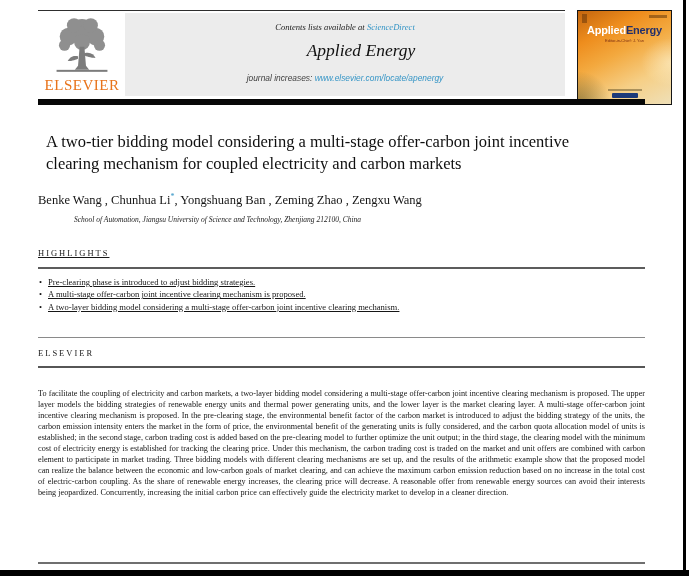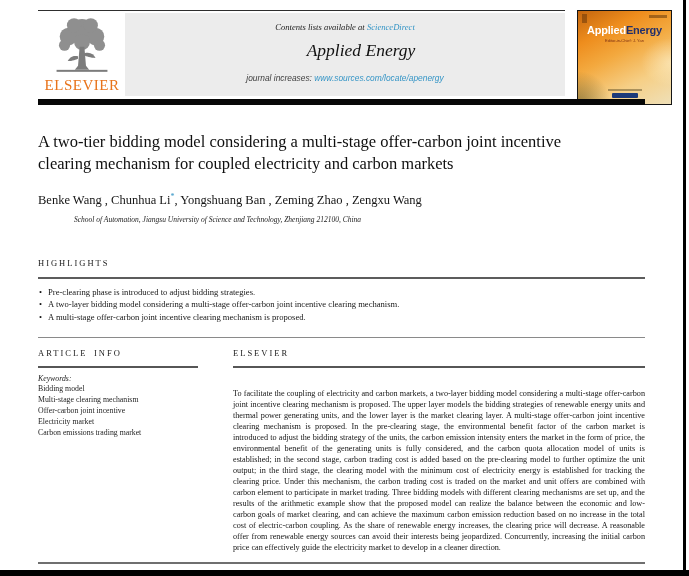--- a/index.html
+++ b/index.html
@@ -26,27 +26,27 @@
   .cover-spine{position:absolute;top:3px;left:4px;width:5px;height:9px;background:rgba(70,35,5,.4);}
   .cover-issn{position:absolute;top:4px;right:4px;width:18px;height:3px;background:rgba(70,35,5,.45);}
   .cover-title{position:relative;margin-top:13px;text-align:center;font-family:"Liberation Sans",sans-serif;font-weight:bold;font-size:11px;letter-spacing:-.2px;}
   .c-white{color:#ffffff;}
   .c-navy{color:#22306b;}
   .cover-editor{position:relative;margin-top:2px;text-align:center;font-family:"Liberation Sans",sans-serif;font-size:4px;color:#7c2f12;}
   .cover-tinyline{position:absolute;bottom:13px;left:50%;transform:translateX(-50%);width:34px;height:2px;background:rgba(95,80,40,.5);}
   .cover-sd{position:absolute;bottom:6px;left:50%;transform:translateX(-50%);width:26px;height:5px;background:#1d3a7a;border-radius:1px;}
   .header-bar{left:38px;top:99px;width:607px;height:6px;background:#070707;}
   
-  .title{left:38px;top:131px;width:556px;margin:0;font-size:16.5px;font-weight:normal;line-height:1.36;color:#0f0f0f;}
+  .title{left:46px;top:131px;width:556px;margin:0;font-size:16.5px;font-weight:normal;line-height:1.36;color:#0f0f0f;}
   .authors{left:38px;top:192px;font-size:12.5px;color:#141414;}
   .authors sup{color:#3595c6;font-size:8px;}
   .affiliation{left:38px;top:215px;font-size:7.5px;font-style:italic;color:#232323;margin-left:36px;}
   
   .sec-heading{font-size:8.5px;letter-spacing:2px;word-spacing:2.5px;color:#1a1a1a;}
-  .hl{left:38px;top:258px;width:607px;}
+  .hl{left:38px;top:248px;width:607px;text-decoration:underline;}
   .rule-2{height:2px;background:#5c5c5c;margin-top:9px;}
   .hl-items{margin-top:7px;}
   .hl-item{font-size:8.6px;line-height:12.3px;padding-left:10px;position:relative;color:#161616;}
   .hl-item::before{content:"\2022";position:absolute;left:1px;top:0;}
   .rule-1{left:38px;top:337px;width:607px;height:1px;background:#8a8a8a;}
   .cols{left:38px;top:348px;width:607px;display:flex;}
   .col-left{width:195px;flex:none;box-sizing:border-box;}
   .col-right{flex:1;min-width:0;}
   .rule-h{height:1.5px;background:#565656;margin-top:8px;}
   .rule-h.short{width:160px;}
@@ -80,21 +80,21 @@
       <path d="M43 48 C50 46 55 49 57 54 C51 54 45 52 43 51 Z"></path>
       <rect x="8" y="69" width="64" height="2.5"></rect>
     </g>
   </svg>
   <div class="logo-text">ELSEVIER</div>
 </div>
 
 <div class="abs masthead">
   <div class="contents-line"><span>Contents lists available at </span><a class="link">ScienceDirect</a></div>
   <div class="journal-title">Applied Energy</div>
-  <div class="homepage-line"><span>journal increases: </span><a class="link">www.sources.com/locate/apenergy</a></div>
+  <div class="homepage-line"><span>journal increases: </span><a class="link">www.elsevier.com/locate/apenergy</a></div>
 </div>
 
 <div class="abs cover">
   <div class="cover-spine"></div>
   <div class="cover-issn"></div>
   <div class="cover-title"><span class="c-white">Applied</span><span class="c-navy">Energy</span></div>
   <div class="cover-editor">Editor-in-Chief: J. Yan</div>
   <div class="cover-tinyline"></div>
   <div class="cover-sd"></div>
 </div>
@@ -107,38 +107,28 @@
   <span><span>Benke Wang</span><span> , </span></span><span><span>Chunhua Li</span><sup>*</sup><span>, </span></span><span><span>Yongshuang Ban</span><span> , </span></span><span><span>Zeming Zhao</span><span> , </span></span><span><span>Zengxu Wang</span><span></span></span>
 </div>
 
 <div class="abs affiliation">School of Automation, Jiangsu University of Science and Technology, Zhenjiang 212100, China</div>
 
 <div class="abs hl">
   <div class="sec-heading">HIGHLIGHTS</div>
   <div class="rule-2"></div>
   <div class="hl-items">
     <div class="hl-item">Pre-clearing phase is introduced to adjust bidding strategies.</div>
+    <div class="hl-item">A multi-stage offer-carbon joint incentive clearing mechanism is proposed.</div>
     <div class="hl-item">A two-layer bidding model considering a multi-stage offer-carbon joint incentive clearing mechanism.</div>
-    <div class="hl-item">A multi-stage offer-carbon joint incentive clearing mechanism is proposed.</div>
   </div>
 </div>
 
 <div class="abs rule-1"></div>
 
 <div class="abs cols">
-  <div class="col-left">
-    <div class="sec-heading">ARTICLE INFO</div>
-    <div class="rule-h short"></div>
-    <div class="kw-label">Keywords:</div>
-    <div class="kw">Bidding model</div>
-    <div class="kw">Multi-stage clearing mechanism</div>
-    <div class="kw">Offer-carbon joint incentive</div>
-    <div class="kw">Electricity market</div>
-    <div class="kw">Carbon emissions trading market</div>
-  </div>
   <div class="col-right">
     <div class="sec-heading">ELSEVIER</div>
     <div class="rule-h"></div>
     <div class="abstract-text">To facilitate the coupling of electricity and carbon markets, a two-layer bidding model considering a multi-stage offer-carbon joint incentive clearing mechanism is proposed. The upper layer models the bidding strategies of renewable energy units and thermal power generating units, and the lower layer is the market clearing layer. A multi-stage offer-carbon joint incentive clearing mechanism is proposed. In the pre-clearing stage, the environmental benefit factor of the carbon market is introduced to adjust the bidding strategy of the units, the carbon emission intensity enters the market in the form of price, the environmental benefit of the generating units is fully considered, and the carbon quota allocation model of units is established; in the second stage, carbon trading cost is added based on the pre-clearing model to further optimize the unit output; in the third stage, the clearing model with the minimum cost of electricity energy is established for tracking the clearing price. Under this mechanism, the carbon trading cost is traded on the market and unit offers are combined with carbon element to participate in market trading. Three bidding models with different clearing mechanisms are set up, and the results of the arithmetic example show that the proposed model can realize the balance between the economic and low-carbon goals of market clearing, and can achieve the maximum carbon emission reduction based on no increase in the total cost of electric-carbon coupling. As the share of renewable energy increases, the clearing price will decrease. A reasonable offer from renewable energy sources can avoid their interests being jeopardized. Concurrently, increasing the initial carbon price can effectively guide the electricity market to develop in a cleaner direction.</div>
   </div>
 </div>
 
 <div class="abs bottom-rule"></div>
 <div class="abs page-edge-right"></div>
 <div class="abs page-edge-bottom"></div>

